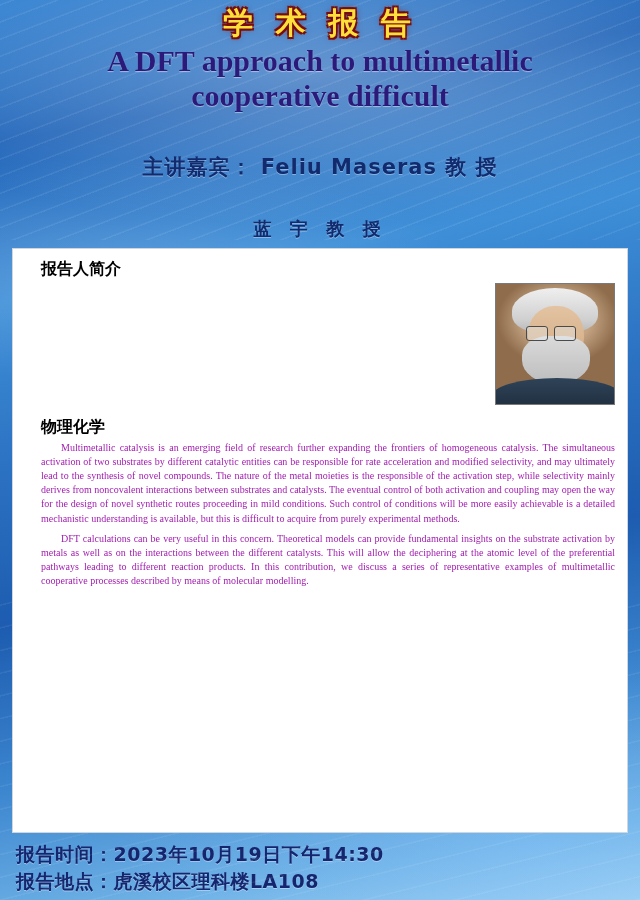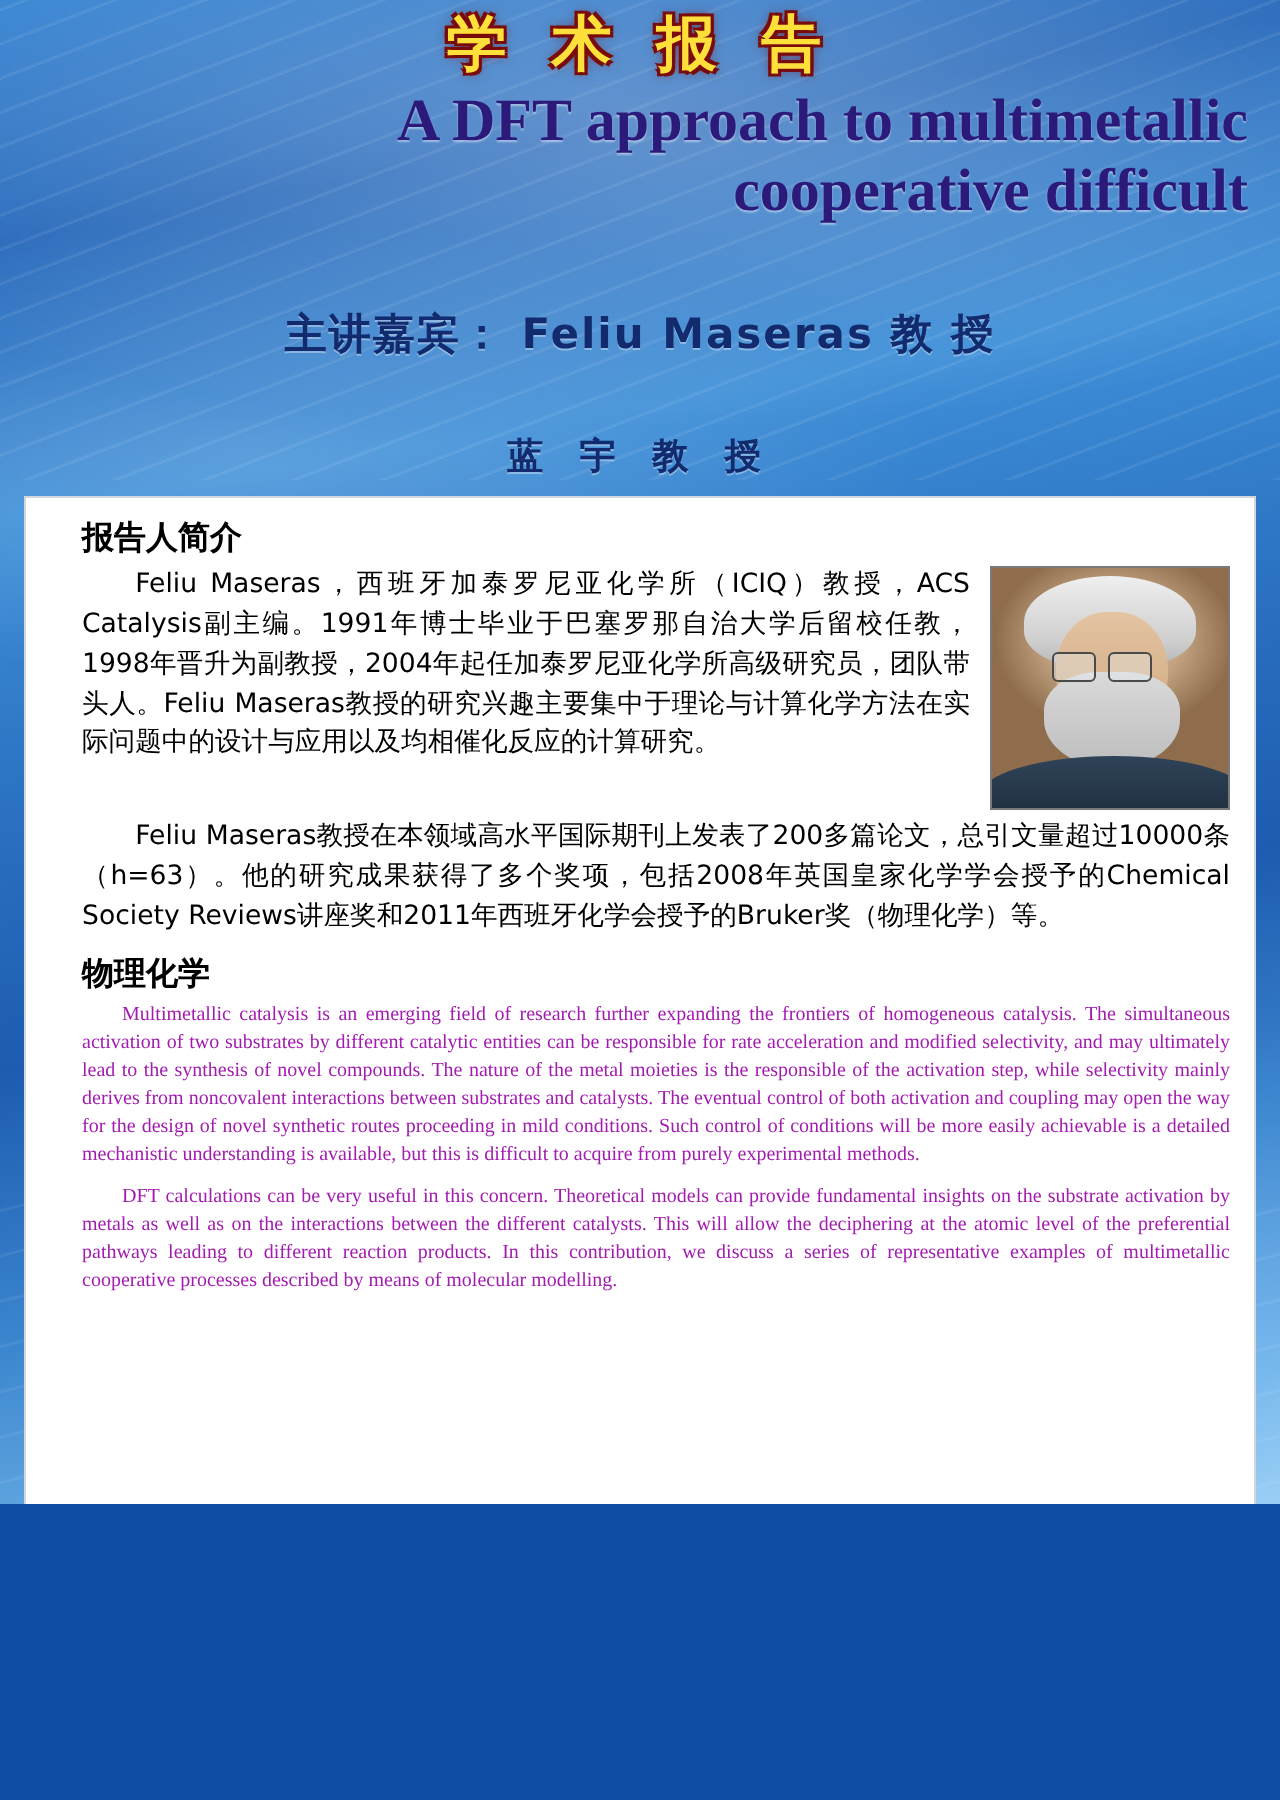--- a/index.html
+++ b/index.html
@@ -9,21 +9,21 @@
   body {
     width: 640px;
     height: 900px;
     overflow: hidden;
     font-family: "Liberation Sans", sans-serif;
     background: #0c4da2;
   }
   .poster {
     position: relative;
     width: 640px;
-    height: 752px;
+    height: 900px;
     background:
       radial-gradient(ellipse 700px 220px at 50% 8%, rgba(255,255,255,0.30), rgba(255,255,255,0) 70%),
       radial-gradient(ellipse 500px 160px at 18% 30%, rgba(255,255,255,0.16), rgba(255,255,255,0) 70%),
       radial-gradient(ellipse 600px 300px at 85% 95%, rgba(140,200,255,0.35), rgba(255,255,255,0) 70%),
       linear-gradient(170deg, #2f7fd0 0%, #1f63b8 14%, #3e8fd8 30%, #2a6fc0 48%, #1d5cb0 62%, #3c86cf 78%, #6fb2e6 92%, #9fd0f2 100%);
     box-sizing: border-box;
     overflow: hidden;
   }
   
   .streaks {
@@ -60,21 +60,20 @@
     margin-bottom: 2px;
   }
   .title-en {
     font-family: "Liberation Serif", serif;
     font-weight: bold;
     font-size: 30px;
     color: #2b1a7a;
     line-height: 1.18;
     text-shadow: 0 1px 1px rgba(255,255,255,0.45);
     padding: 2px 16px 0 16px;
-    text-align: right;
   }
   .speaker-line, .invite-line, .invite-line2 {
     font-family: "DejaVu Sans", sans-serif;
     font-size: 21px;
     font-weight: bold;
     color: #112b6e;
     line-height: 1.28;
     letter-spacing: 1px;
     text-shadow: 0 1px 0 rgba(255,255,255,0.35);
     margin-top: 36px;
@@ -206,23 +205,21 @@
     <div class="bio">
       <div class="photo">
         <div class="bg"></div>
         <div class="hair"></div>
         <div class="face"></div>
         <div class="beard"></div>
         <div class="glass-l"></div>
         <div class="glass-r"></div>
         <div class="shoulders"></div>
       </div>
-      <p class="cn">Feliu Maseras，西班牙加泰罗尼亚化学所（ICIQ）教授，ACS Catalysis副主编。1991年博士毕业于巴塞罗那自治大学后留校任教，1998年晋升为副教授，2004年起任加泰罗尼亚化学所高级研究员，团队带头人。Feliu Maseras教授的研究兴趣主要集中于理论与计算化学方法在实际问题中的设计与应用以及均相催化反应的计算研究。</p>
       <div class="clear"></div>
-      <p class="cn">Feliu Maseras教授在本领域高水平国际期刊上发表了200多篇论文，总引文量超过10000条（h=63）。他的研究成果获得了多个奖项，包括2008年英国皇家化学学会授予的Chemical Society Reviews讲座奖和2011年西班牙化学会授予的Bruker奖（物理化学）等。</p>
     </div>
 
     <div class="sec-head second">物理化学</div>
     <p class="en">Multimetallic catalysis is an emerging field of research further expanding the frontiers of homogeneous catalysis. The simultaneous activation of two substrates by different catalytic entities can be responsible for rate acceleration and modified selectivity, and may ultimately lead to the synthesis of novel compounds. The nature of the metal moieties is the responsible of the activation step, while selectivity mainly derives from noncovalent interactions between substrates and catalysts. The eventual control of both activation and coupling may open the way for the design of novel synthetic routes proceeding in mild conditions. Such control of conditions will be more easily achievable is a detailed mechanistic understanding is available, but this is difficult to acquire from purely experimental methods.</p>
     <p class="en">DFT calculations can be very useful in this concern. Theoretical models can provide fundamental insights on the substrate activation by metals as well as on the interactions between the different catalysts. This will allow the deciphering at the atomic level of the preferential pathways leading to different reaction products. In this contribution, we discuss a series of representative examples of multimetallic cooperative processes described by means of molecular modelling.</p>
   </div>
 
   <div class="footer">
     <div class="foot-line">
       <span class="label">报告时间：</span><span>2023年10月19日下午14:30</span>

